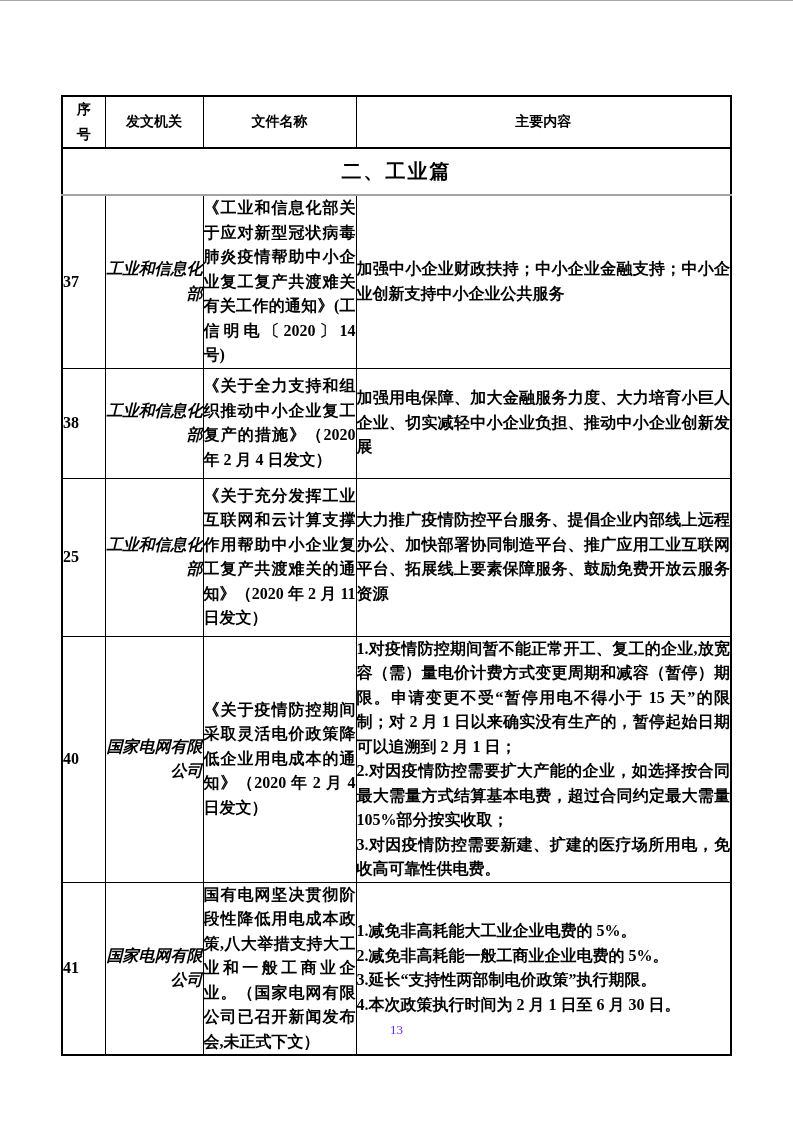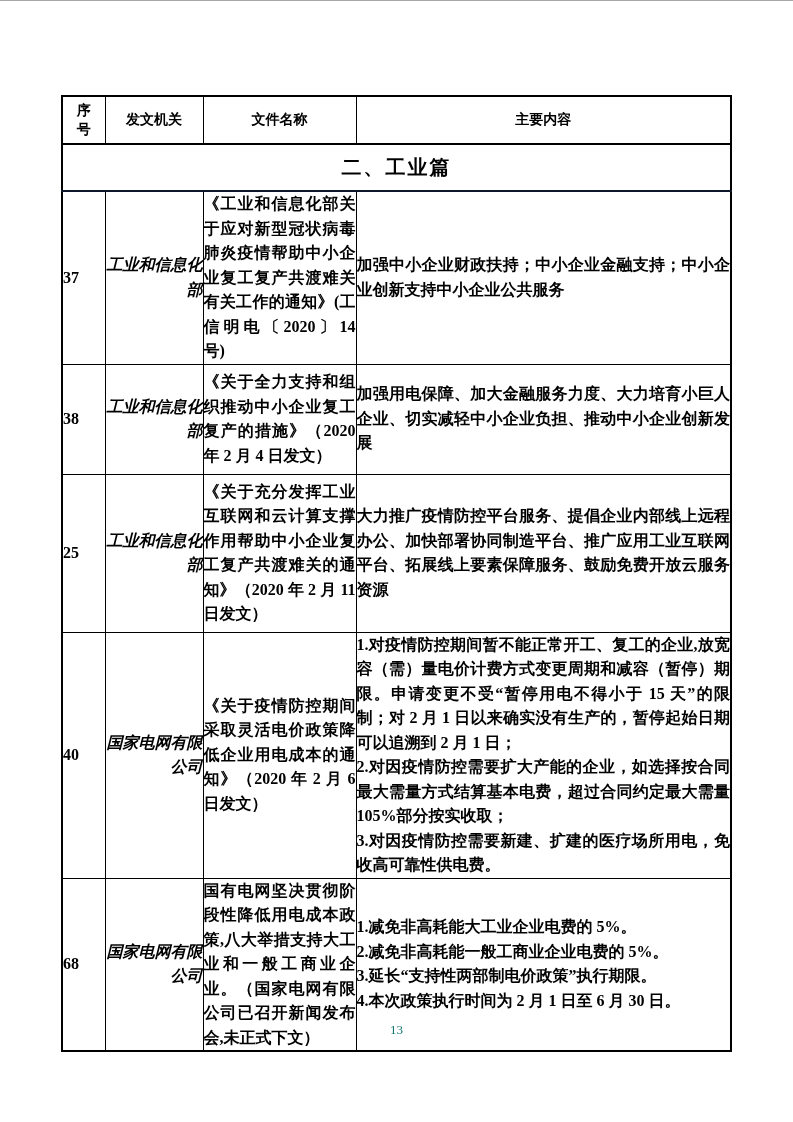--- a/index.html
+++ b/index.html
@@ -42,29 +42,29 @@
   .doc-table thead th {
     height: 46px;
     text-align: center;
     border-bottom: 2px solid #000000;
     font-size: 14px;
   }
   .stack {
     display: block;
     width: 17px;
     margin: 0 auto;
-    line-height: 19px;
+    line-height: 25px;
     text-align: center;
   }
   .section-row td {
     height: 45px;
     text-align: center;
     font-size: 20px;
     letter-spacing: 2px;
-    border-bottom: 2px solid #0f172a;
+    border-bottom: 2px solid #a3a3a3;
   }
   .col-no {
     text-align: left;
   }
   .col-agency {
     text-align: right;
     padding: 0 8px;
     font-style: italic;
   }
   .col-doc {
@@ -82,21 +82,21 @@
   .h222 { height: 222px; }
   .h170 { height: 170px; }
   .page-number {
     position: absolute;
     top: 1022px;
     left: 0;
     width: 793px;
     text-align: center;
     font-size: 13px;
     font-weight: 400;
-    color: #0f766e;
+    color: #6d28d9;
   }
 </style>
 </head>
 <body>
 
 <div class="top-edge-line"></div>
 
 <table class="doc-table">
   <colgroup>
     <col style="width:43px">
@@ -136,28 +136,28 @@
     <tr class="h158">
       <td class="col-no">25</td>
       <td class="col-agency">工业和信息化部</td>
       <td class="col-doc">《关于充分发挥工业互联网和云计算支撑作用帮助中小企业复工复产共渡难关的通知》（2020 年 2 月 11 日发文）</td>
       <td class="col-content">大力推广疫情防控平台服务、提倡企业内部线上远程办公、加快部署协同制造平台、推广应用工业互联网平台、拓展线上要素保障服务、鼓励免费开放云服务资源</td>
     </tr>
 
     <tr class="h222">
       <td class="col-no">40</td>
       <td class="col-agency">国家电网有限公司</td>
-      <td class="col-doc">《关于疫情防控期间采取灵活电价政策降低企业用电成本的通知》（2020 年 2 月 6 日发文）</td>
+      <td class="col-doc">《关于疫情防控期间采取灵活电价政策降低企业用电成本的通知》（2020 年 2 月 4 日发文）</td>
       <td class="col-content">1.对疫情防控期间暂不能正常开工、复工的企业,放宽容（需）量电价计费方式变更周期和减容（暂停）期限。申请变更不受“暂停用电不得小于 15 天”的限制；对 2 月 1 日以来确实没有生产的，暂停起始日期可以追溯到 2 月 1 日；
 2.对因疫情防控需要扩大产能的企业，如选择按合同最大需量方式结算基本电费，超过合同约定最大需量 105%部分按实收取；
 3.对因疫情防控需要新建、扩建的医疗场所用电，免收高可靠性供电费。</td>
     </tr>
 
     <tr class="h170">
-      <td class="col-no">68</td>
+      <td class="col-no">41</td>
       <td class="col-agency">国家电网有限公司</td>
       <td class="col-doc">国有电网坚决贯彻阶段性降低用电成本政策,八大举措支持大工业和一般工商业企业。（国家电网有限公司已召开新闻发布会,未正式下文）</td>
       <td class="col-content">1.减免非高耗能大工业企业电费的 5%。
 2.减免非高耗能一般工商业企业电费的 5%。
 3.延长“支持性两部制电价政策”执行期限。
 4.本次政策执行时间为 2 月 1 日至 6 月 30 日。</td>
     </tr>
   </tbody>
 </table>
 

